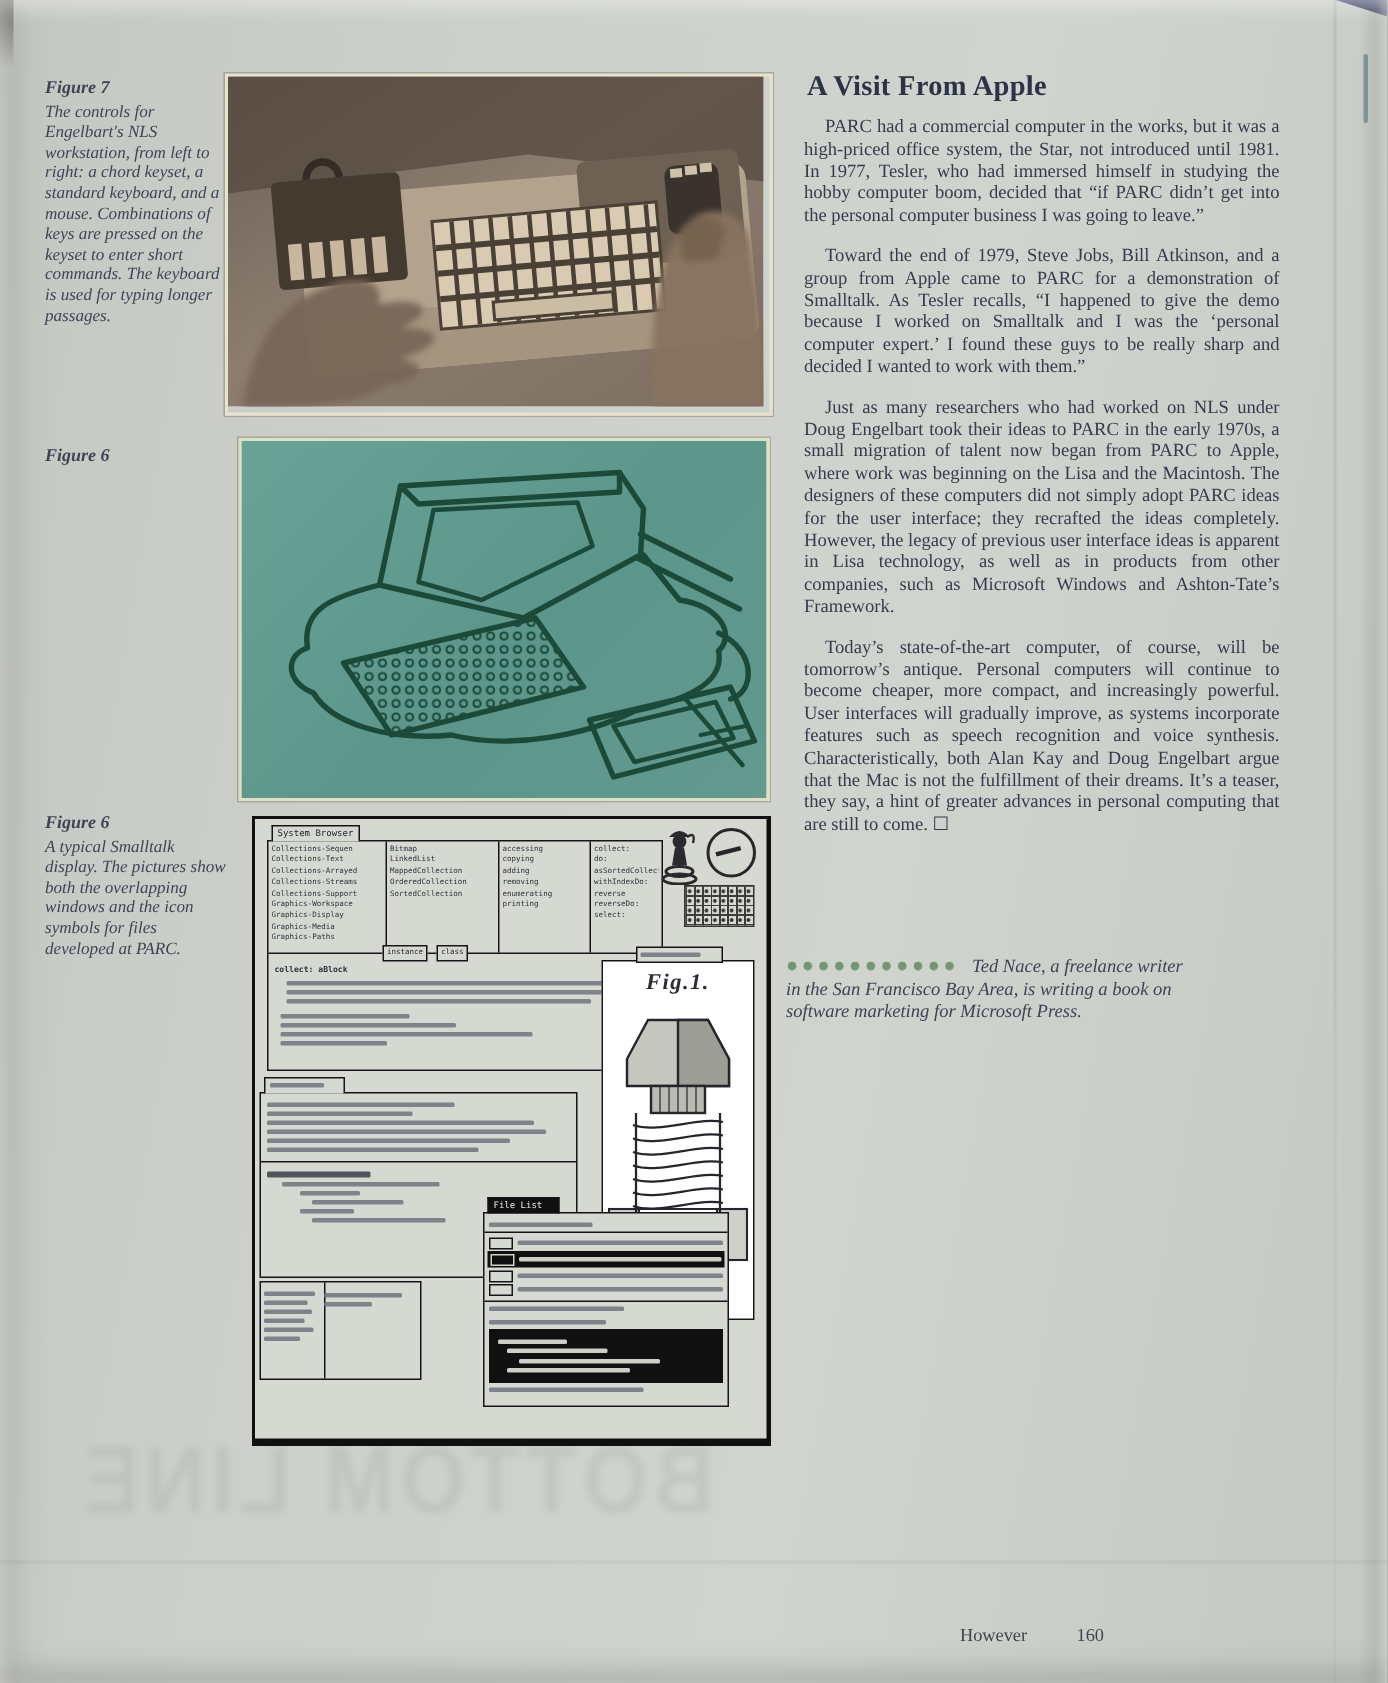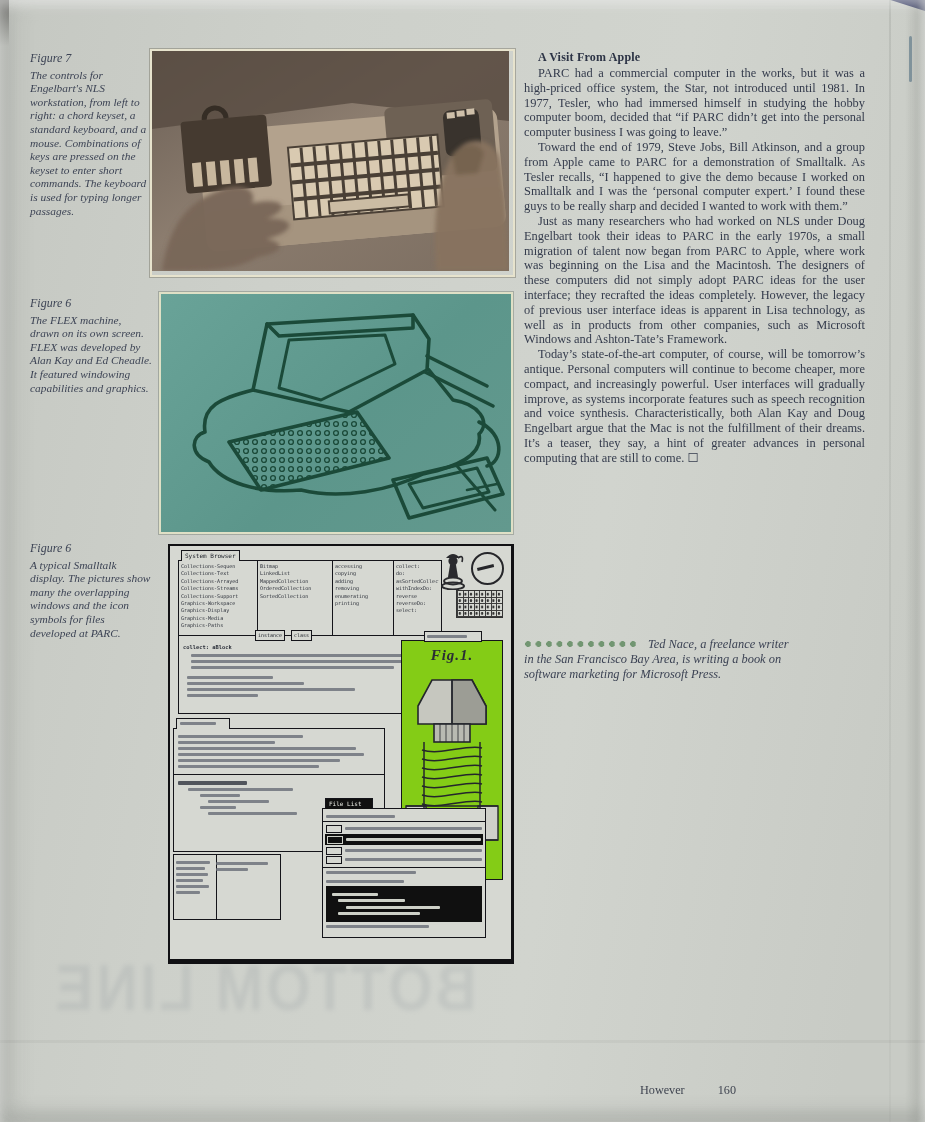--- a/index.html
+++ b/index.html
@@ -13,21 +13,21 @@
   .corner-navy{position:absolute;right:0;top:0;width:42px;height:11px;background:#343a63;clip-path:polygon(18% 0,100% 0,100% 100%);}
   .edge-right{position:absolute;right:0;top:0;bottom:0;width:20px;background:linear-gradient(90deg,rgba(0,0,0,0),rgba(120,124,118,.18) 60%,rgba(200,203,197,.4));}
   .fold-line{position:absolute;right:34px;top:0;bottom:0;width:2px;background:linear-gradient(rgba(90,95,90,.14),rgba(90,95,90,.05));}
   .blue-mark{position:absolute;left:909px;top:36px;width:3px;height:46px;background:#4a6a7e;opacity:.55;border-radius:2px;}
   .crease{position:absolute;left:0;right:0;top:1040px;height:3px;background:rgba(60,65,60,.05);}
   .ghost{position:absolute;left:46px;top:956px;width:420px;font-family:"Liberation Sans",sans-serif;
     font-weight:bold;font-size:54px;letter-spacing:3px;color:#79828b;opacity:.15;
     transform:scaleX(-1.05) scaleY(1.2);transform-origin:center;filter:blur(2.2px);white-space:nowrap;}
   
   .figcap{position:absolute;left:30px;width:122px;font-style:italic;font-size:11.4px;line-height:13.6px;color:#3d4455;}
-  .figcap .ftitle{font-weight:normal;font-size:12px;margin-bottom:3px;}
+  .figcap .ftitle{font-weight:bold;font-size:12px;margin-bottom:3px;}
   
   .photo{position:absolute;left:150px;top:49px;width:361px;height:224px;border:2px solid #e7e3cd;box-shadow:0 0 0 1px rgba(90,85,70,.35);}
   
   .flex{position:absolute;left:159px;top:292px;width:350px;height:238px;border:2px solid #dfe0c6;box-shadow:0 0 0 1px rgba(70,80,70,.3);
     background:linear-gradient(135deg,#69a398,#5c968b 55%,#63998e);}
   
   .stpanel{position:absolute;left:168px;top:544px;width:341px;height:413px;background:#d6d8d2;
     border:2px solid #101013;border-right-width:3px;border-bottom-width:5px;}
   .stwin{position:absolute;background:#d6d8d2;border:1.4px solid #14141a;}
   .sttab{position:absolute;top:-11px;left:2px;height:10px;border:1.2px solid #14141a;border-bottom:none;background:#d6d8d2;
@@ -42,27 +42,27 @@
   .blk{background:#101010;}
   .minitab{position:absolute;height:9px;border:1.2px solid #14141a;background:#d6d8d2;
     font-family:"DejaVu Sans Mono",monospace;font-size:5px;line-height:8px;padding:0 2px;color:#22262e;}
   .icon-clock{position:absolute;width:29px;height:29px;border:2.6px solid #26262a;border-radius:50%;}
   .icon-clock span{position:absolute;left:4px;top:12px;width:17px;height:2.6px;background:#26262a;transform:rotate(-14deg);}
   .icon-grid{position:absolute;width:45px;height:26px;border:1px solid #333;
     background-image:radial-gradient(circle,#333 1px,transparent 1.5px),
       repeating-linear-gradient(90deg,#3c3c3c 0 1.1px,transparent 1.1px 5.6px),
       repeating-linear-gradient(0deg,#3c3c3c 0 1.1px,transparent 1.1px 6.4px);
     background-size:5.6px 6.4px,auto,auto;}
-  .figwin{background:#84cc16;}
+  .figwin{background:#ffffff;}
   .figlabel{font-family:"Liberation Serif",serif;font-style:italic;font-weight:bold;font-size:15px;color:#2a2d35;
     text-align:center;margin-top:6px;letter-spacing:1px;}
   
   .article{position:absolute;left:524px;top:50px;width:341px;text-align:justify;font-size:12.4px;line-height:14.8px;color:#343b4c;}
-  .article h2{font-size:12px;line-height:15px;margin:0 0 1px 14px;color:#2c3345;letter-spacing:.2px;}
-  .article p{margin:0;text-indent:14px;}
+  .article h2{font-size:19px;line-height:15px;margin:0 0 1px 14px;color:#2c3345;letter-spacing:.2px;}
+  .article p{margin:12px;text-indent:14px;}
   .bio{position:absolute;left:524px;top:637px;width:270px;font-style:italic;font-weight:normal;font-size:12.4px;line-height:15.2px;color:#3c4354;}
   .dots{float:left;width:116px;height:9px;margin:3px 8px 0 0;
     background-image:radial-gradient(circle at 4px 4px,#729672 2.7px,rgba(0,0,0,0) 3.1px);
     background-size:10.5px 9px;background-repeat:repeat-x;}
   .footer{position:absolute;left:640px;top:1083px;font-size:12.2px;color:#3f4450;}
   .footer .num{margin-left:30px;}
 </style>
 </head>
 <body>
 
@@ -75,25 +75,24 @@
   <div class="blue-mark"></div>
   <div class="crease"></div>
   <div class="ghost">BOTTOM LINE</div>
 
   <div class="figcap" style="top:52px;">
     <div class="ftitle">Figure 7</div>
     <div>The controls for Engelbart's NLS workstation, from left to right: a chord keyset, a standard keyboard, and a mouse. Combinations of keys are pressed on the keyset to enter short commands. The keyboard is used for typing longer passages.</div>
   </div>
   <div class="figcap" style="top:297px;">
     <div class="ftitle">Figure 6</div>
-    <div>The FLEX machine, drawn on its own screen. FLEX was developed by Alan Kay and Ed Cheadle. It featured windowing capabilities and graphics.</div>
   </div>
   <div class="figcap" style="top:542px;">
     <div class="ftitle">Figure 6</div>
-    <div>A typical Smalltalk display. The pictures show many the overlapping windows and the icon symbols for files developed at PARC.</div>
+    <div>A typical Smalltalk display. The pictures show both the overlapping windows and the icon symbols for files developed at PARC.</div>
   </div>
 
   <div class="photo">
     <svg width="357" height="220" viewBox="0 0 357 220">
       <defs>
         <linearGradient id="bg7" x1="0" y1="0" x2="1" y2="1">
           <stop offset="0" stop-color="#6b5f55"></stop>
             <stop offset=".45" stop-color="#8c7d6f"></stop>
             <stop offset="1" stop-color="#7c6e61"></stop>
         </linearGradient>

